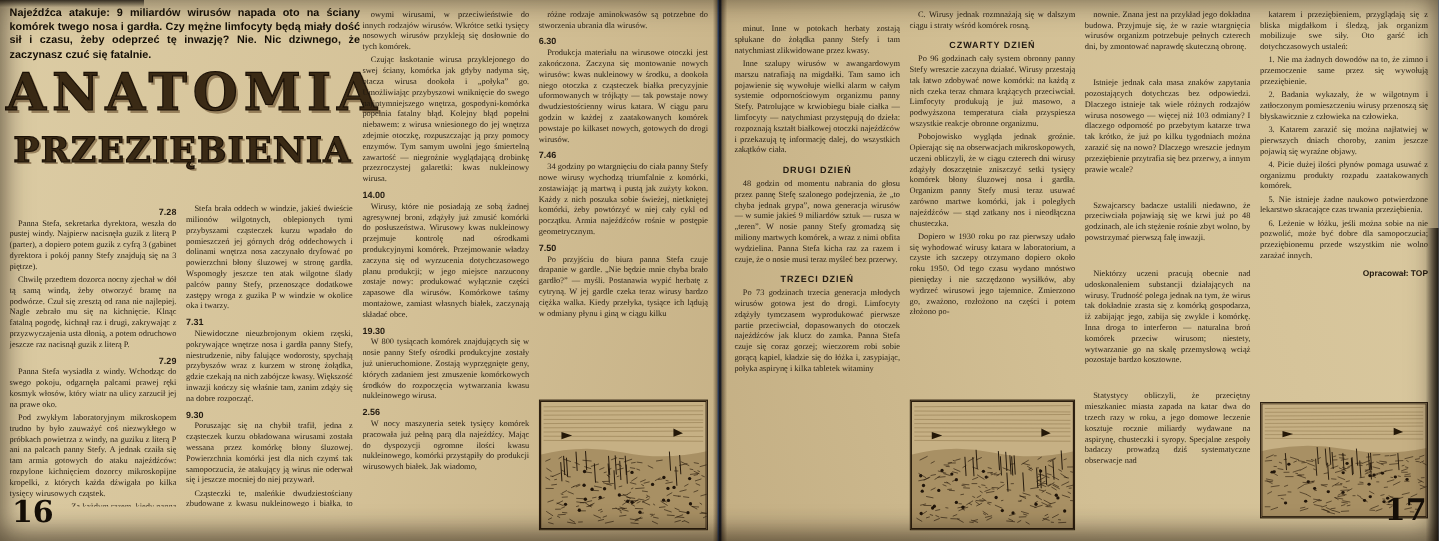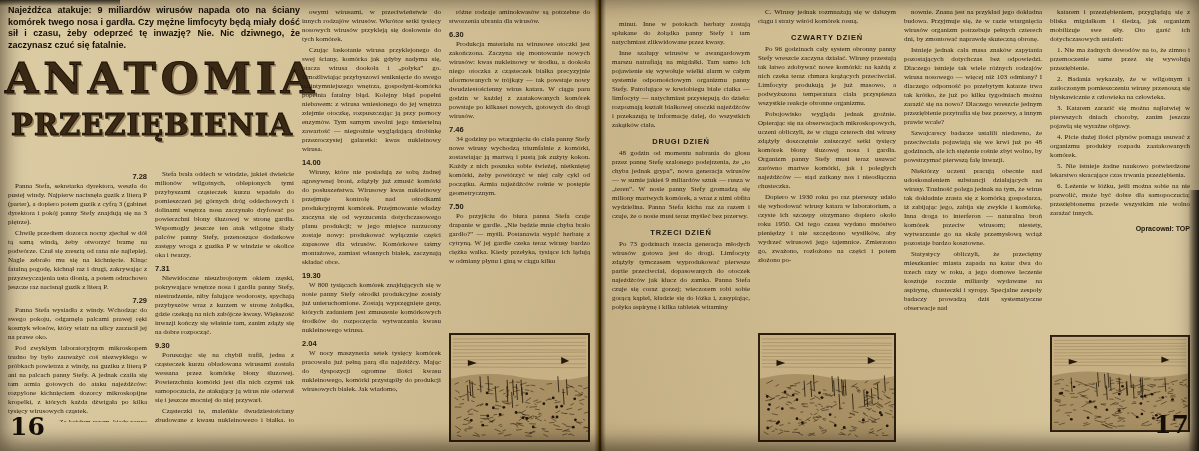--- a/index.html
+++ b/index.html
@@ -1,16 +1,16 @@
 <!DOCTYPE html>
 <html><head>
 <meta charset="utf-8">
 <style>
   html,body{margin:0;padding:0;background:#000;}
-  .spread{position:relative;width:1199px;height:451px;background:#eab308;overflow:hidden;
+  .spread{position:relative;width:1199px;height:451px;background:#3b82f6;overflow:hidden;
           font-family:"Liberation Serif",serif;}
   .page{position:absolute;top:0;height:451px;}
   .page-left{left:0;width:598px;background:linear-gradient(105deg,#dccca4 0%,#d4c197 55%,#c6b186 100%);}
   .page-right{left:601px;width:598px;background:linear-gradient(255deg,#dac9a0 0%,#d2bf94 55%,#c4af84 100%);}
   .gutter{position:absolute;left:594px;top:0;width:12px;height:451px;z-index:4;
           background:linear-gradient(90deg,rgba(30,18,6,0) 0%,rgba(30,18,6,.55) 35%,#171008 50%,rgba(30,18,6,.5) 65%,rgba(30,18,6,0) 100%);}
   .vignette{position:absolute;inset:0;pointer-events:none;z-index:6;
           box-shadow:inset 0 0 26px rgba(20,10,0,.5), inset 0 -9px 18px rgba(20,10,0,.30);}
   .edge-right{position:absolute;right:0;top:190px;width:11px;height:261px;z-index:6;
           background:linear-gradient(to left,rgba(5,3,1,.85),rgba(5,3,1,0));}
@@ -38,21 +38,21 @@
                 letter-spacing:.8px;text-align:center;margin:5px 0 3px;}
   .column .credit{font-family:"Liberation Sans",sans-serif;font-weight:bold;font-size:7px;
                 text-align:right;margin:4px 0 2px;}
 
   #col1{left:8px;  top:170px;width:139px;height:252px;align-items:flex-end;}
   #col2{left:155px;top:170px;width:139px;height:252px;}
   #col3{left:302px;top:8px;  width:139px;height:434px;}
   #col4{left:449px;top:8px;  width:141px;height:434px;}
   #col5{left:612px;top:20px;  width:138px;height:434px;}
   #col6{left:758px;top:8px;  width:138px;height:434px;}
-  #col7{left:904px;top:8px;  width:138px;height:434px;}
+  #col7{left:904px;top:8px;  width:138px;height:434px;gap:19px;}
   #col8{left:1050px;top:8px; width:140px;height:434px;}
 
   .engraving{margin-top:auto;height:107px;border:1px solid #2e2112;background:#c3ad7d;overflow:hidden;}
   #col8 .engraving{height:95px;margin-bottom:10px;}
 
   .pagenum{position:absolute;z-index:7;font-family:"DejaVu Serif",serif;font-weight:bold;
            font-size:25px;color:#140e07;}
   #pn-left{left:10px;top:412px;}
   #pn-right{left:1154px;top:410px;}
 </style>
@@ -87,21 +87,21 @@
       <p class="para">Poruszając się na chybił trafił, jedna z cząsteczek kurzu obładowana wirusami została wessana przez komórkę błony śluzowej. Powierzchnia komórki jest dla nich czymś tak samopoczucia, że atakujący ją wirus nie oderwał się i jeszcze mocniej do niej przywarł.</p>
       <p class="para">Cząsteczki te, maleńkie dwudziestościany zbudowane z kwasu nukleinowego i białka, to wirusy katara, wirusy „nosowe”. Te właśnie cząstki wywołują katary i przeziębienia, a wirusolodzy, mówiąc o nich, wręcz „przepadają” za nos-</p>
     </div>
   <div class="column" id="col3">
       <p class="para">owymi wirusami, w przeciwieństwie do innych rodzajów wirusów. Wkrótce setki tysięcy nosowych wirusów przykleją się dosłownie do tych komórek.</p>
       <p class="para">Czując łaskotanie wirusa przyklejonego do swej ściany, komórka jak gdyby nadyma się, otacza wirusa dookoła i „połyka” go. Umożliwiając przybyszowi wniknięcie do swego najintymniejszego wnętrza, gospodyni-komórka popełnia fatalny błąd. Kolejny błąd popełni niebawem: z wirusa wniesionego do jej wnętrza zdejmie otoczkę, rozpuszczając ją przy pomocy enzymów. Tym samym uwolni jego śmiertelną zawartość — niegroźnie wyglądającą drobinkę przezroczystej galaretki: kwas nukleinowy wirusa.</p>
       <p class="time">14.00</p>
       <p class="para">Wirusy, które nie posiadają ze sobą żadnej agresywnej broni, zdążyły już zmusić komórki do posłuszeństwa. Wirusowy kwas nukleinowy przejmuje kontrolę nad ośrodkami produkcyjnymi komórek. Przejmowanie władzy zaczyna się od wyrzucenia dotychczasowego planu produkcji; w jego miejsce narzucony zostaje nowy: produkować wyłącznie części zapasowe dla wirusów. Komórkowe taśmy montażowe, zamiast własnych białek, zaczynają składać obce.</p>
       <p class="time">19.30</p>
       <p class="para">W 800 tysiącach komórek znajdujących się w nosie panny Stefy ośrodki produkcyjne zostały już unieruchomione. Zostają wyprzęgnięte geny, których zadaniem jest zmuszenie komórkowych środków do rozpoczęcia wytwarzania kwasu nukleinowego wirusa.</p>
-      <p class="time">2.04</p>
+      <p class="time">2.56</p>
       <p class="para">W nocy maszyneria setek tysięcy komórek pracowała już pełną parą dla najeźdźcy. Mając do dyspozycji ogromne ilości kwasu nukleinowego, komórki przystąpiły do produkcji wirusowych białek. Jak wiadomo,</p>
     </div>
   <div class="column" id="col4">
       <p class="para">różne rodzaje aminokwasów są potrzebne do stworzenia ubrania dla wirusów.</p>
       <p class="time">6.30</p>
       <p class="para">Produkcja materiału na wirusowe otoczki jest zakończona. Zaczyna się montowanie nowych wirusów: kwas nukleinowy w środku, a dookoła niego otoczka z cząsteczek białka precyzyjnie uformowanych w trójkąty — tak powstaje nowy dwudziestościenny wirus katara. W ciągu paru godzin w każdej z zaatakowanych komórek powstaje po kilkaset nowych, gotowych do drogi wirusów.</p>
       <p class="time">7.46</p>
       <p class="para">34 godziny po wtargnięciu do ciała panny Stefy nowe wirusy wychodzą triumfalnie z komórki, zostawiając ją martwą i pustą jak zużyty kokon. Każdy z nich poszuka sobie świeżej, nietkniętej komórki, żeby powtórzyć w niej cały cykl od początku. Armia najeźdźców rośnie w postępie geometrycznym.</p>
       <p class="time">7.50</p>
       <p class="para">Po przyjściu do biura panna Stefa czuje drapanie w gardle. „Nie będzie mnie chyba brało gardło?” — myśli. Postanawia wypić herbatę z cytryną. W jej gardle czeka teraz wirusy bardzo ciężka walka. Kiedy przełyka, tysiące ich lądują w odmiany płynu i giną w ciągu kilku</p>

